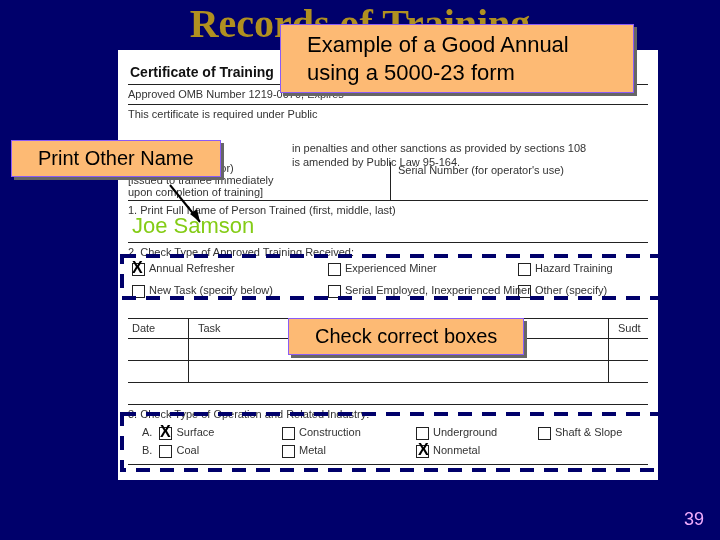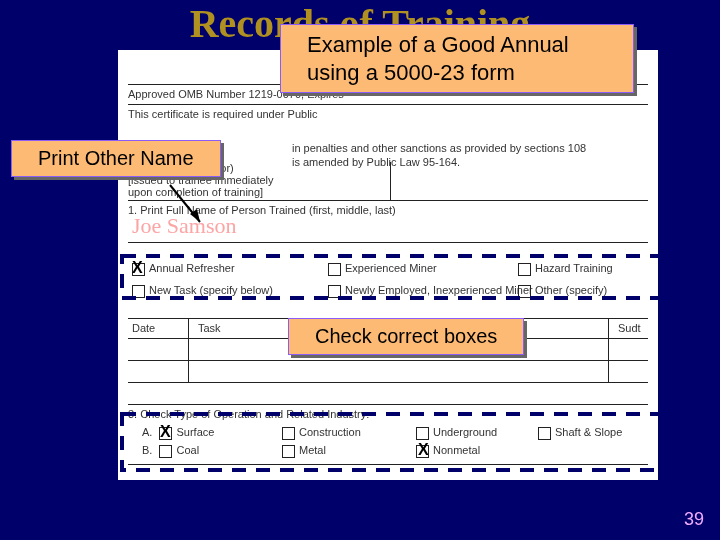--- a/index.html
+++ b/index.html
@@ -6,54 +6,57 @@
   body{width:720px;height:540px;background:#00006b;font-family:"Times New Roman",serif;position:relative;overflow:hidden}
   .title{position:absolute;top:0;left:0;width:720px;text-align:center;font-size:40px;font-weight:bold;color:#b09020}
   .form-img{position:absolute;left:118px;top:50px;width:540px;height:430px;background:#fff}
   .form-img .hdr{position:absolute;left:12px;top:14px;font:bold 14px Arial,sans-serif;color:#111}
   .form-img .small{position:absolute;font:11px Arial,sans-serif;color:#333;line-height:1.25}
   .form-img .rule{position:absolute;background:#222}
   .cb{display:inline-block;width:11px;height:11px;border:1px solid #222;vertical-align:middle;margin-right:4px}
   .row{position:absolute}
   .callout{position:absolute;background:#fdba74;border:1px solid #8b5cf6;box-shadow:3px 3px 0 #666;font:20px Arial,sans-serif;color:#000;padding:6px 26px}
   .callout.big{font-size:22px;line-height:1.25}
-  .hand{position:absolute;font-family:Liberation Serif, serif;color:#fca5a5}
+  .hand{position:absolute;font-family:Liberation Sans, sans-serif;color:#84cc16}
   .xmark{position:absolute;font:bold 16px Arial;color:#000}
   .pagenum{position:absolute;right:16px;bottom:10px;font:18px Arial;color:#f0abfc}
   svg.overlay{position:absolute;left:0;top:0;pointer-events:none}
 </style>
 </head>
 <body>
 
 <div class="title">Records of Training</div>
 
 <div class="form-img">
+  <div class="hdr">Certificate of Training</div>
   <div class="rule" style="left:10px;top:34px;width:520px;height:1px"></div>
   <div class="small" style="left:10px;top:38px">Approved OMB Number 1219-0070, Expires</div>
   <div class="rule" style="left:10px;top:54px;width:520px;height:1px"></div>
   <div class="small" style="left:10px;top:58px">This certificate is required under Public</div>
 
   <div class="small" style="left:174px;top:92px">in penalties and other sanctions as provided by sections 108</div>
   <div class="small" style="left:174px;top:106px">is amended by Public Law 95-164.</div>
 
   <div class="small" style="left:10px;top:112px">(retained by operator)</div>
   <div class="small" style="left:10px;top:124px">[issued to trainee immediately</div>
   <div class="small" style="left:10px;top:136px">upon completion of training]</div>
 
   <div class="rule" style="left:272px;top:112px;width:1px;height:38px"></div>
+  <div class="small" style="left:280px;top:114px">Serial Number (for operator's use)</div>
 
   <div class="rule" style="left:10px;top:150px;width:520px;height:1px"></div>
   <div class="small" style="left:10px;top:154px">1. Print Full Name of Person Trained (first, middle, last)</div>
 
   <div class="rule" style="left:10px;top:192px;width:520px;height:1px"></div>
+  <div class="small" style="left:10px;top:196px">2. Check Type of Approved Training Received:</div>
 
   <div class="row small" style="left:14px;top:212px"><span class="cb"></span><span>Annual Refresher</span></div>
   <div class="row small" style="left:14px;top:234px"><span class="cb"></span><span>New Task (specify below)</span></div>
   <div class="row small" style="left:210px;top:212px"><span class="cb"></span><span>Experienced Miner</span></div>
-  <div class="row small" style="left:210px;top:234px"><span class="cb"></span><span>Newly Employed, Inexperienced Miner</span></div>
+  <div class="row small" style="left:210px;top:234px"><span class="cb"></span><span>Serial Employed, Inexperienced Miner</span></div>
   <div class="row small" style="left:400px;top:212px"><span class="cb"></span><span>Hazard Training</span></div>
   <div class="row small" style="left:400px;top:234px"><span class="cb"></span><span>Other (specify)</span></div>
 
   <div class="rule" style="left:10px;top:268px;width:520px;height:1px"></div>
   <div class="small" style="left:14px;top:272px">Date</div>
   <div class="small" style="left:80px;top:272px">Task</div>
   <div class="small" style="left:500px;top:272px">Sudt</div>
   <div class="rule" style="left:10px;top:288px;width:520px;height:1px"></div>
   <div class="rule" style="left:10px;top:310px;width:520px;height:1px"></div>
   <div class="rule" style="left:10px;top:332px;width:520px;height:1px"></div>

